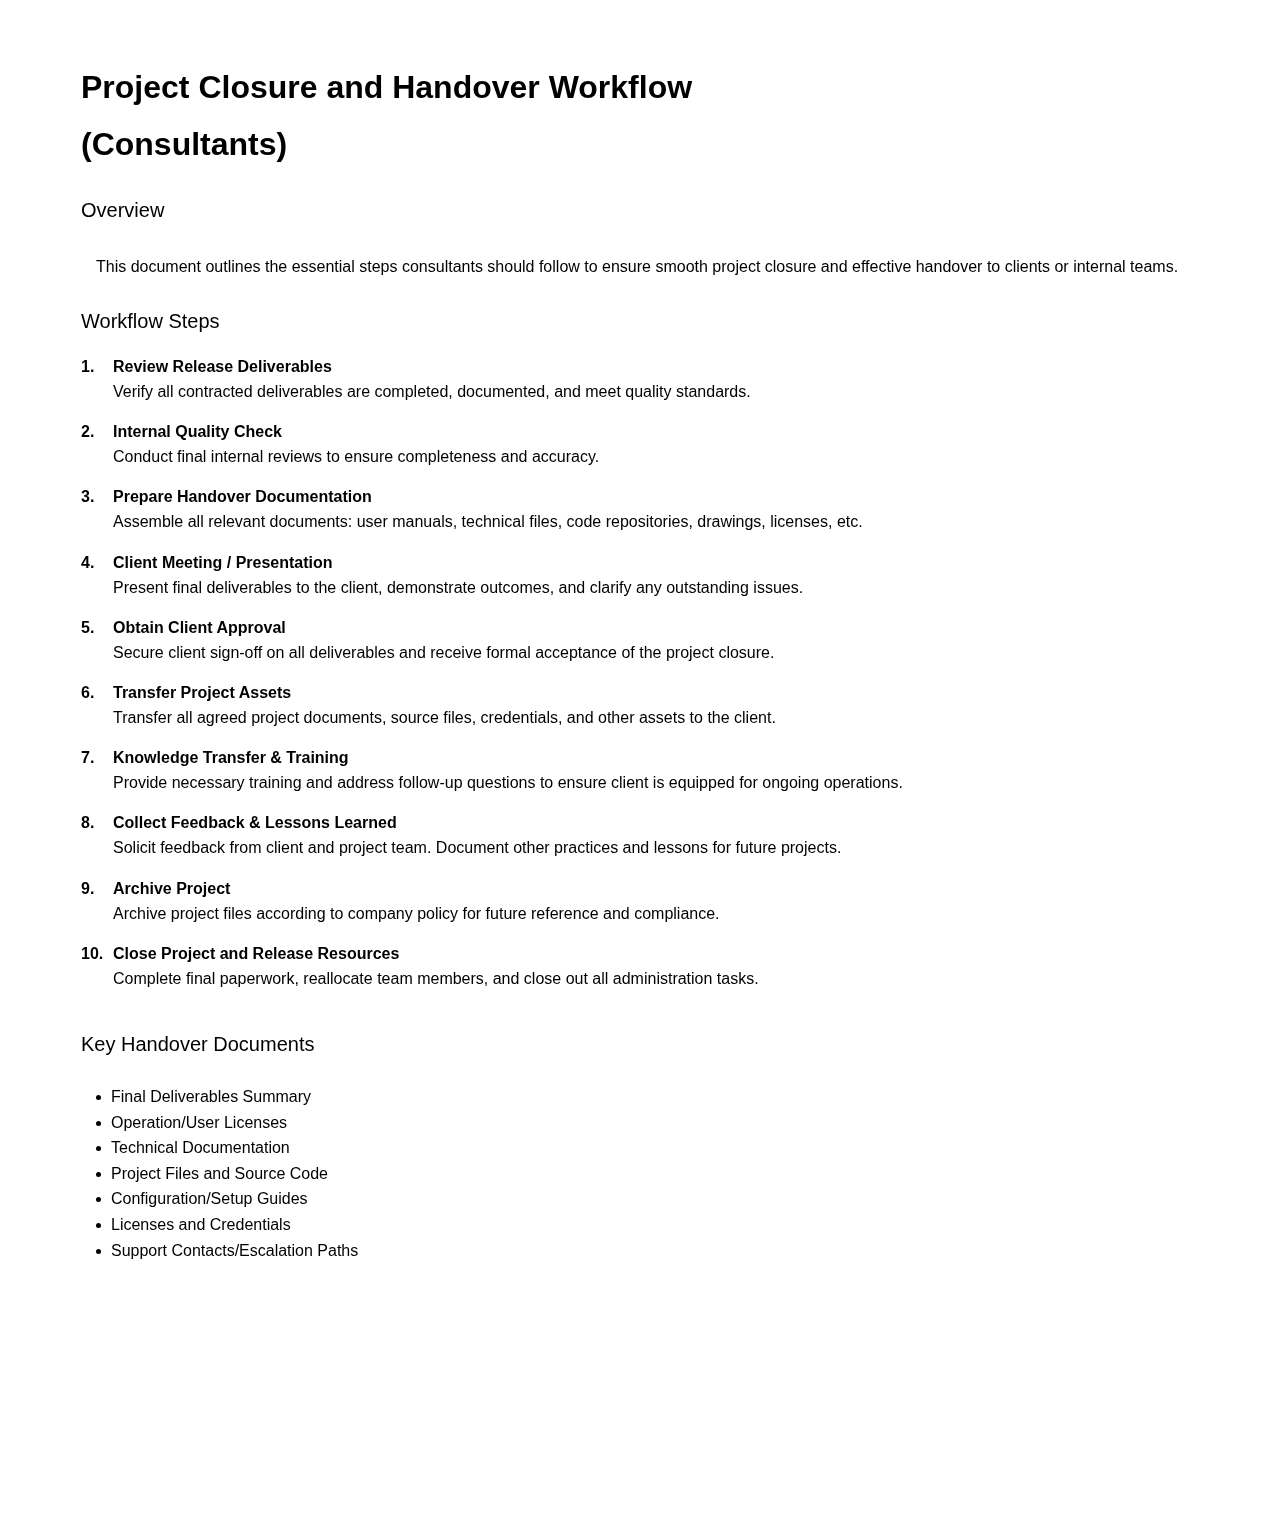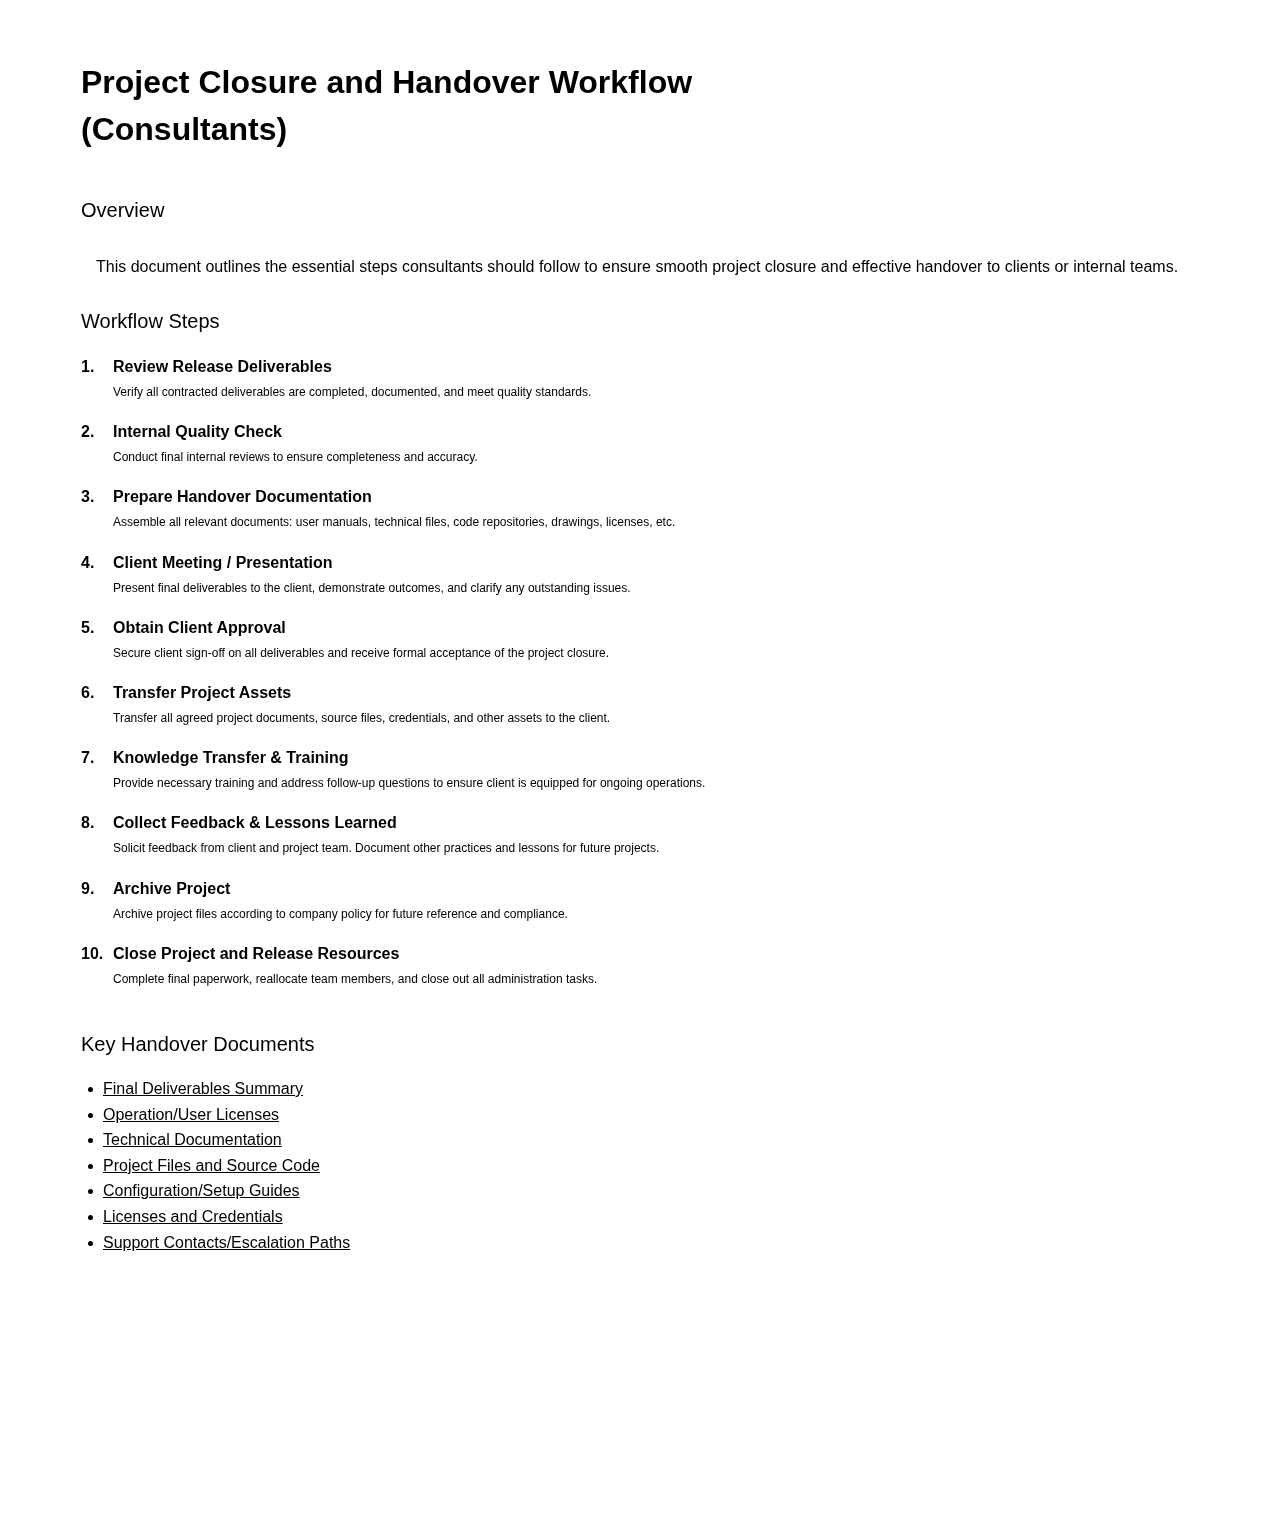--- a/index.html
+++ b/index.html
@@ -4,34 +4,34 @@
   <style>
     html, body { margin: 0; padding: 0; background: #ffffff; }
     body {
       width: 1263px; height: 1530px;
       font-family: "Liberation Sans", sans-serif;
       color: #000;
       position: relative;
     }
     .page { position: absolute; left: 81px; top: 0; width: 1120px; }
     h1 {
-      font-size: 32px; font-weight: bold; line-height: 47px;
+      font-size: 32px; font-weight: bold; line-height: 57px;
       margin: 0; position: absolute; top: 59px; left: 0; width: 700px;
     }
     h2 { font-size: 20px; font-weight: normal; margin: 0; position: absolute; left: 0; line-height: 24px; }
     .overview-h { top: 198px; }
     .overview-p { position: absolute; top: 246px; left: 4px; font-size: 16px; line-height: 20px; margin: 11px; white-space: nowrap; }
     .steps-h { top: 309px; }
     .steps { position: absolute; top: 357px; left: 0; margin: 0; padding: 0; list-style: none; }
     .step { position: relative; height: 65.2px; }
     .step-num { position: absolute; left: 0; top: 0; font-weight: bold; font-size: 16px; line-height: 20px; }
     .step-title { position: absolute; left: 32px; top: 0; font-weight: bold; font-size: 16px; line-height: 20px; white-space: nowrap; }
-    .step-desc { position: absolute; left: 32px; top: 25px; font-size: 12px; line-height: 20px; white-space: nowrap; }
+    .step-desc { position: absolute; left: 32px; top: 25px; font-size: 16px; line-height: 20px; white-space: nowrap; }
     .docs-h { top: 1032px; }
-    .docs { position: absolute; top: 1079px; left: 0; margin: 0; padding: 0; list-style: none; text-decoration: underline; }
+    .docs { position: absolute; top: 1079px; left: 0; margin: 8px; padding: 0; list-style: none; }
     .doc { position: relative; height: 25.6px; font-size: 16px; line-height: 20px; padding-left: 22px; white-space: nowrap; }
     .bullet { position: absolute; left: 7px; top: 8px; width: 5px; height: 5px; border-radius: 50%; background: #000; }
   </style>
 </head>
 <body>
 
 <div class="page">
   <h1>Project Closure and Handover Workflow (Consultants)</h1>
 
   <h2 class="overview-h">Overview</h2>

